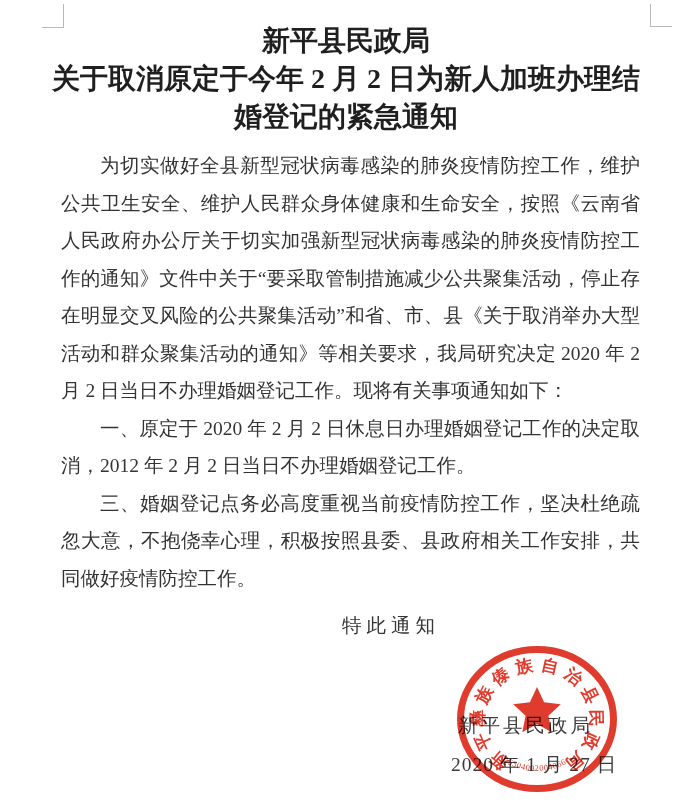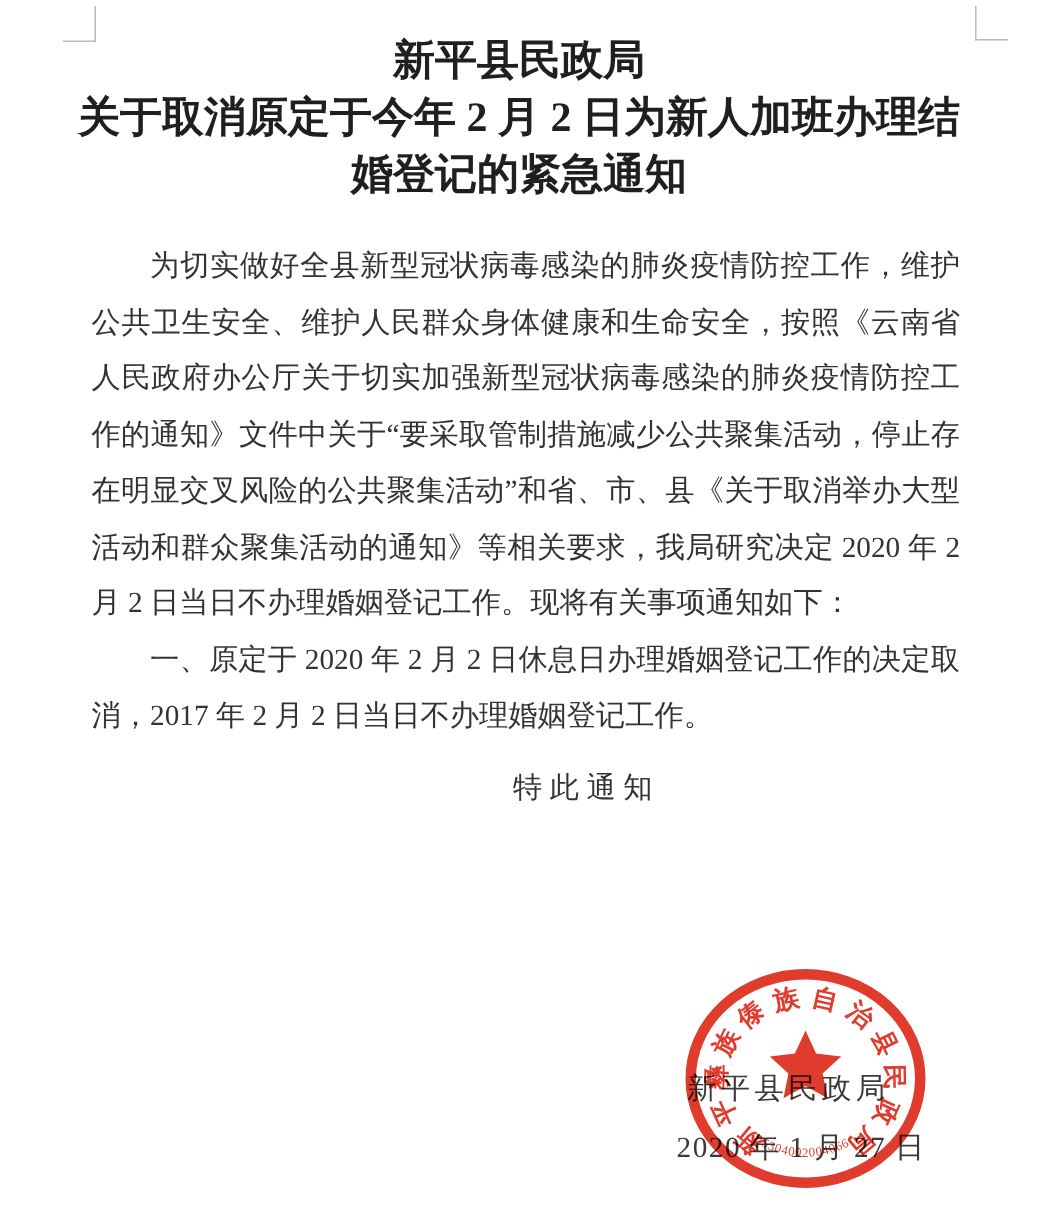--- a/index.html
+++ b/index.html
@@ -29,21 +29,21 @@
   .doc-title {
     position: absolute; top: 22px; left: 44px; right: 44px;
     margin: 0;
     text-align: center;
     font-size: 28px; line-height: 38px;
     font-weight: bold;
     color: #1f1f1f;
   }
 
   .body-text {
-    position: absolute; top: 159px; left: 61px; width: 579px;
+    position: absolute; top: 147px; left: 61px; width: 579px;
     font-size: 19.5px; line-height: 37.5px;
     text-align: justify;
     color: #333333;
   }
   .body-text p { margin: 0; text-indent: 2em; }
   .body-text p.closing {
     text-indent: 81px;
     text-align: center;
     letter-spacing: 5px;
     margin-top: 10px;
@@ -81,21 +81,22 @@
   <div class="corner corner-tl"></div>
   <div class="corner corner-tr"></div>
 
   <h1 class="doc-title">
     <span>新平县民政局</span><br>
     <span>关于取消原定于今年 2 月 2 日为新人加班办理结婚登记的紧急通知</span>
   </h1>
 
   <div class="body-text">
     <p>为切实做好全县新型冠状病毒感染的肺炎疫情防控工作，维护公共卫生安全、维护人民群众身体健康和生命安全，按照《云南省人民政府办公厅关于切实加强新型冠状病毒感染的肺炎疫情防控工作的通知》文件中关于“要采取管制措施减少公共聚集活动，停止存在明显交叉风险的公共聚集活动”和省、市、县《关于取消举办大型活动和群众聚集活动的通知》等相关要求，我局研究决定 2020 年 2 月 2 日当日不办理婚姻登记工作。现将有关事项通知如下：</p>
-    <p>一、原定于 2020 年 2 月 2 日休息日办理婚姻登记工作的决定取消，2017 年 2 月 2 日当日不办理婚姻登记工作。</p>
+    <p>一、原定于 2020 年 2 月 2 日休息日办理婚姻登记工作的决定取消，2012 年 2 月 2 日当日不办理婚姻登记工作。</p>
+    <p>三、婚姻登记点务必高度重视当前疫情防控工作，坚决杜绝疏忽大意，不抱侥幸心理，积极按照县委、县政府相关工作安排，共同做好疫情防控工作。</p>
     <p class="closing">特此通知</p>
   </div>
 
   <div class="sig-org">新平县民政局</div>
   <div class="sig-date">2020 年 1 月 27 日</div>
 
   <svg class="seal" viewBox="0 0 164 150" aria-hidden="true">
     <ellipse cx="82" cy="75" rx="76.5" ry="69.5" fill="none" stroke="#dd2b1c" stroke-width="7"></ellipse>
     <polygon fill="#dd2b1c" points="82,43 89.1,58.3 105.8,60.3 93.4,71.7 96.7,88.2 82,80 67.3,88.2 70.6,71.7 58.2,60.3 74.9,58.3"></polygon>
     <g text-anchor="middle">

